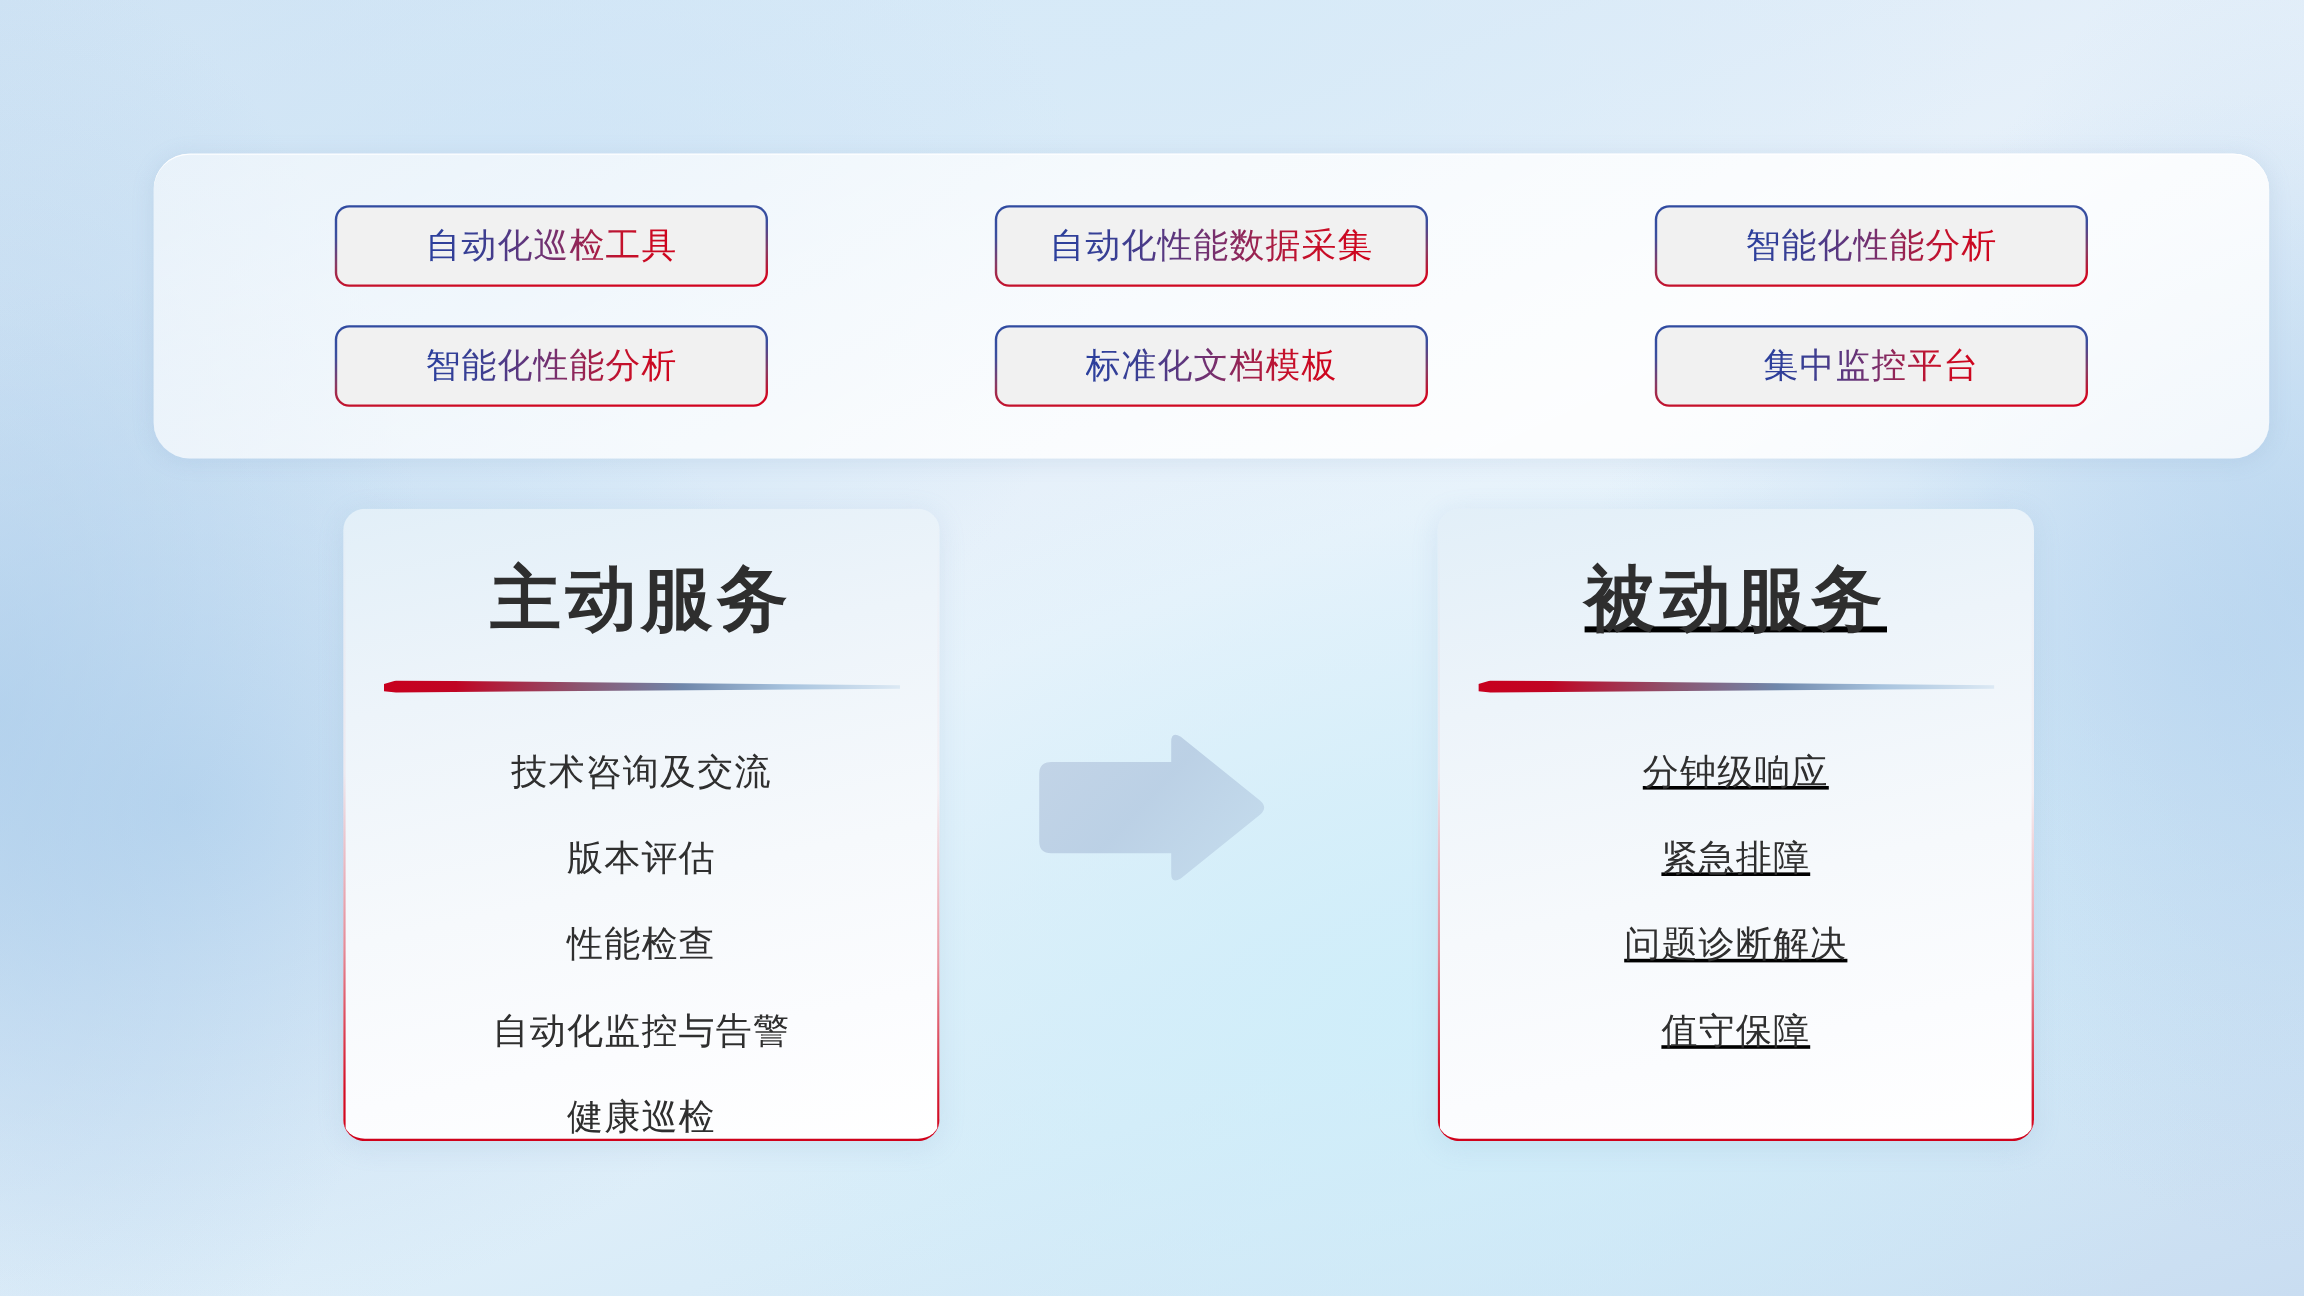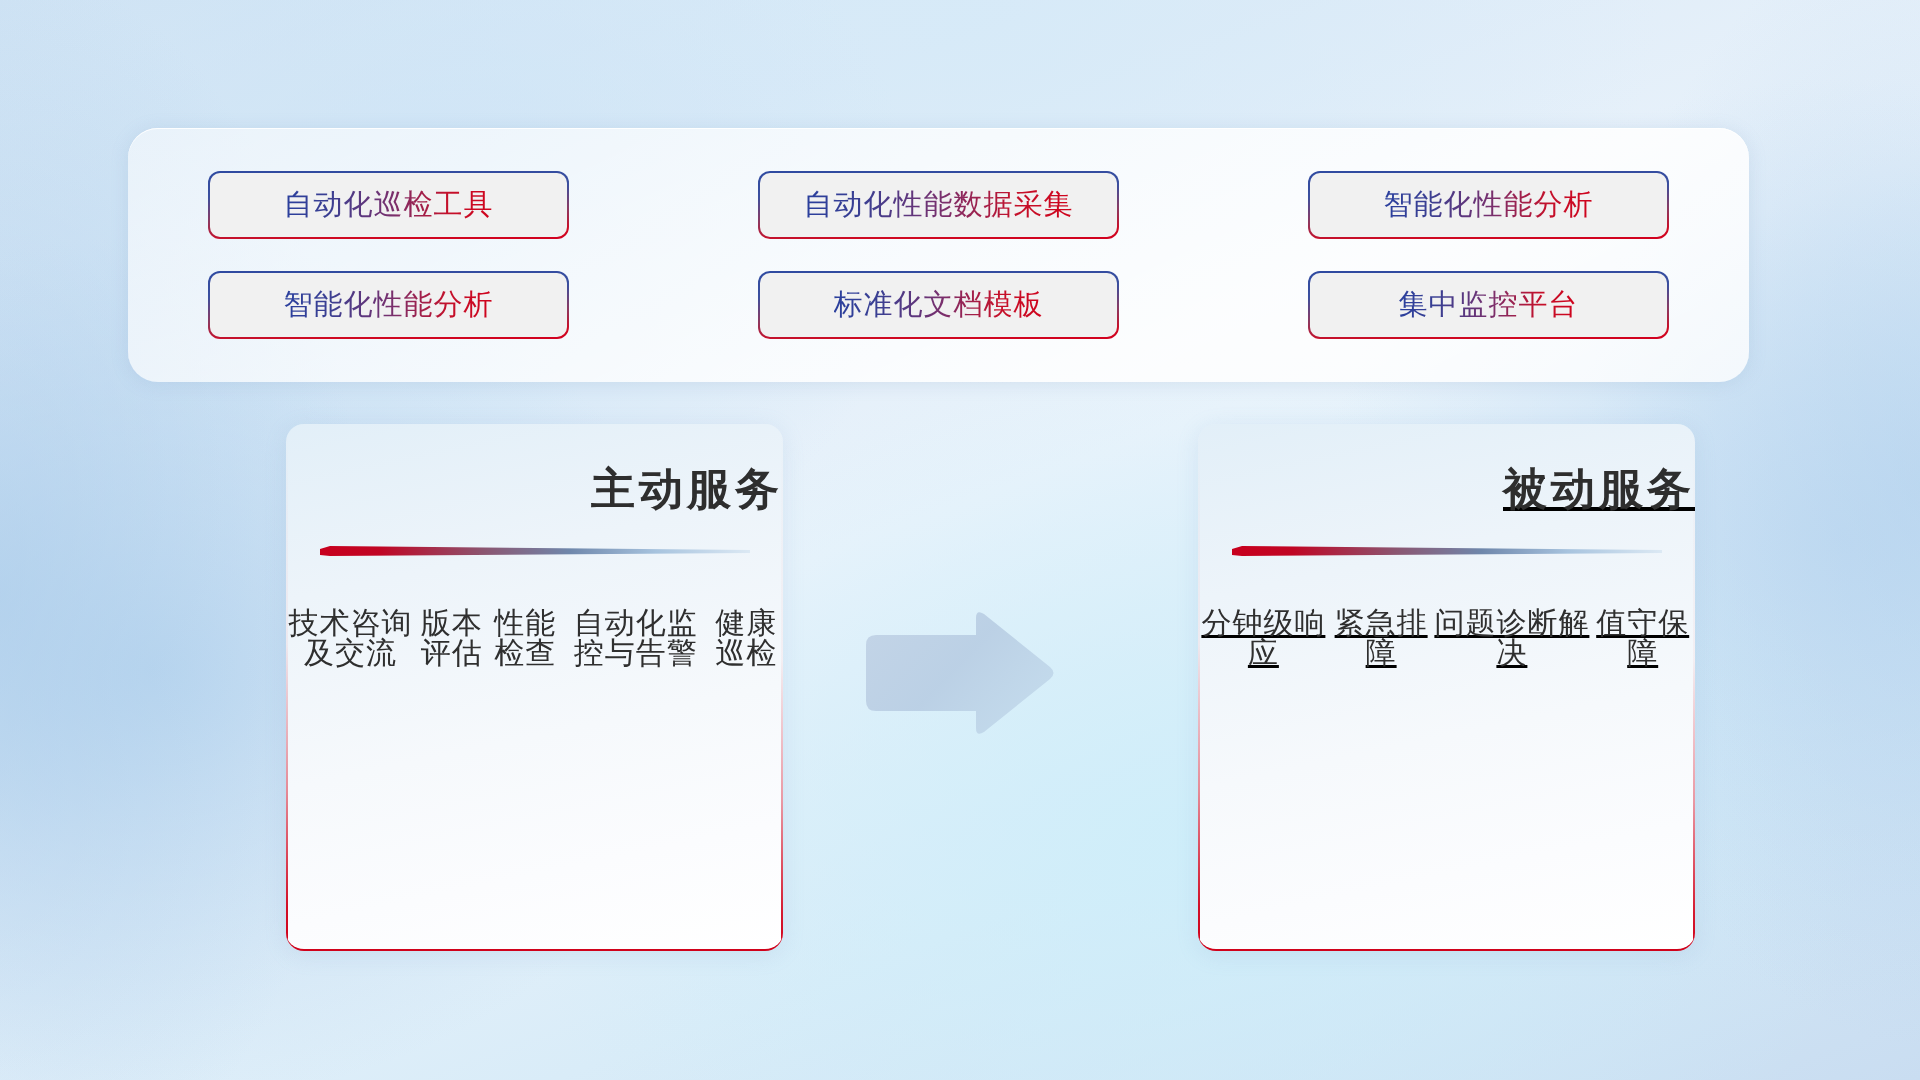--- a/index.html
+++ b/index.html
@@ -32,21 +32,21 @@
     background:
       radial-gradient(ellipse 520px 900px at 0% 55%, rgba(163,199,232,0.55) 0%, rgba(163,199,232,0) 70%),
       radial-gradient(ellipse 480px 800px at 100% 45%, rgba(170,203,234,0.45) 0%, rgba(170,203,234,0) 70%);
   }
 
   
   .top-panel {
     position: absolute;
     left: 128px;
     top: 128px;
-    width: 1621px;
+    width: 1763px;
     height: 254px;
     border-radius: 30px;
     background: linear-gradient(155deg, rgba(255,255,255,0.55) 0%, rgba(255,255,255,0.74) 35%, rgba(255,255,255,0.88) 70%, rgba(255,255,255,0.78) 100%);
     box-shadow: 0 2px 18px rgba(120,155,195,0.18), inset 0 1px 0 rgba(255,255,255,0.9);
     display: flex;
     align-items: center;
     justify-content: center;
     z-index: 2;
   }
   .pill-grid {
@@ -131,39 +131,39 @@
     content: "";
     position: absolute;
     right: 0; top: 0; bottom: 0;
     width: 2px;
     background: linear-gradient(180deg, rgba(208,2,27,0) 0%, rgba(208,2,27,0.04) 45%, rgba(208,2,27,0.40) 72%, rgba(208,2,27,0.9) 93%, #d0021b 100%);
   }
   #card-left  { left: 286px; }
   #card-right { left: 1198px; text-decoration: underline; }
 
   .card-title {
-    text-align: right;
-    font-size: 44px;
+    text-align: center;
+    font-size: 59px;
     font-weight: 700;
     color: #2e2e2e;
     letter-spacing: 4px;
     margin-top: 36px;
   }
   .divider {
     margin: 27px auto 0 auto;
     width: 430px;
     height: 11px;
     position: relative;
   }
   .divider svg { display: block; width: 430px; height: 11px; }
 
   .card-items {
     margin-top: 30px;
     display: flex;
-    flex-direction: row;
+    flex-direction: column;
   }
   .card-item {
     text-align: center;
     font-size: 30px;
     color: #2f2f2f;
     letter-spacing: 1px;
     line-height: 1;
     padding: 21px 0;
   }
 </style>

